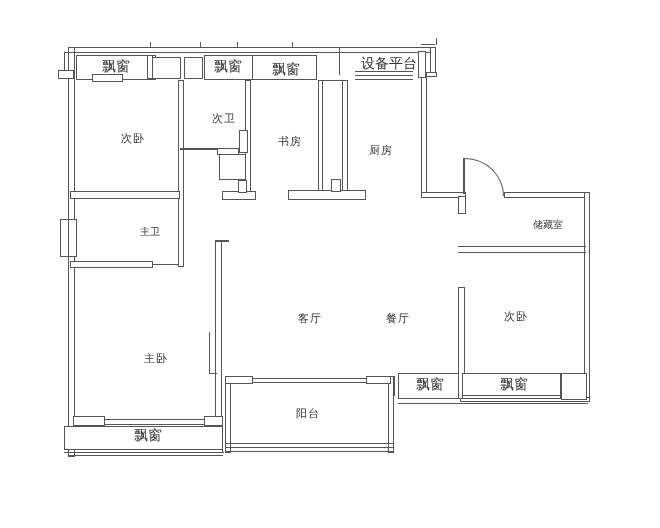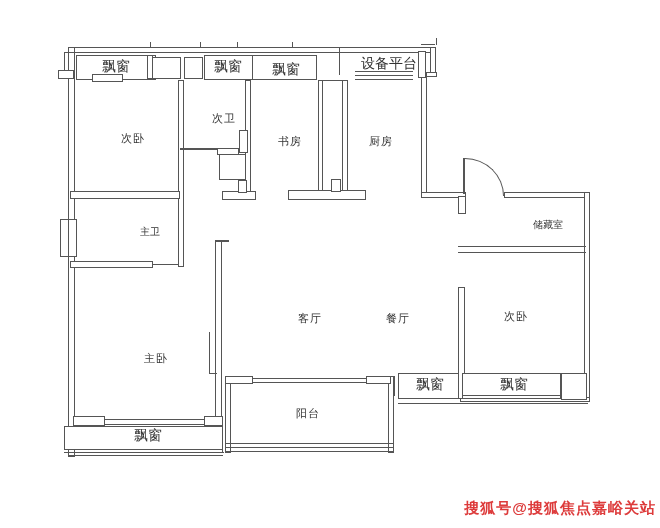--- a/index.html
+++ b/index.html
@@ -120,32 +120,31 @@
   <div class="bx" style="left:462px;top:373px;width:99px;height:26px"></div>
   <div class="ln" style="left:462px;top:395px;width:99px;height:1px"></div>
   <div class="bx" style="left:561px;top:373px;width:26px;height:27px"></div>
   <div class="bx" style="left:398px;top:373px;width:61px;height:26px"></div>
   <div class="ln" style="left:393px;top:376px;width:2px;height:20px"></div>
   <div class="ln" style="left:398px;top:403px;width:190px;height:1px"></div>
 
   <span class="lbl" style="left:133px;top:138px">次卧</span>
   <span class="lbl" style="left:224px;top:118px">次卫</span>
   <span class="lbl" style="left:290px;top:141px">书房</span>
-  <span class="lbl" style="left:381px;top:141px">厨房</span>
+  <span class="lbl" style="left:381px;top:150px">厨房</span>
   <span class="lbl sm" style="left:389px;top:64px">设备平台</span>
   <span class="lbl md" style="left:548px;top:225px">储藏室</span>
   <span class="lbl md" style="left:150px;top:232px">主卫</span>
   <span class="lbl" style="left:156px;top:358px">主卧</span>
   <span class="lbl" style="left:310px;top:318px">客厅</span>
   <span class="lbl" style="left:398px;top:318px">餐厅</span>
   <span class="lbl" style="left:516px;top:316px">次卧</span>
   <span class="lbl" style="left:308px;top:413px">阳台</span>
 
   <span class="lbl sm" style="left:116px;top:67px">飘窗</span>
   <span class="lbl sm" style="left:228px;top:67px">飘窗</span>
   <span class="lbl sm" style="left:286px;top:70px">飘窗</span>
   <span class="lbl sm" style="left:148px;top:436px">飘窗</span>
   <span class="lbl sm" style="left:430px;top:385px">飘窗</span>
   <span class="lbl sm" style="left:514px;top:385px">飘窗</span>
 
-  <div class="wm">搜狐号@搜狐焦点嘉峪关站</div>
 
 </div>
 
 </body></html>

